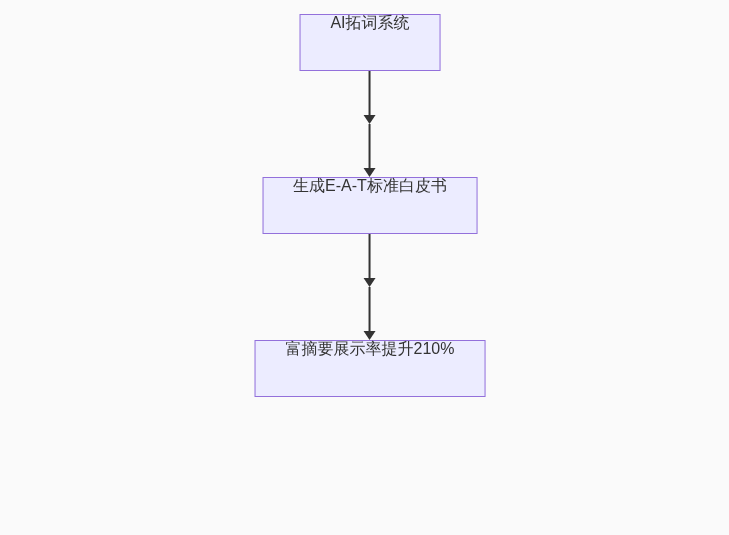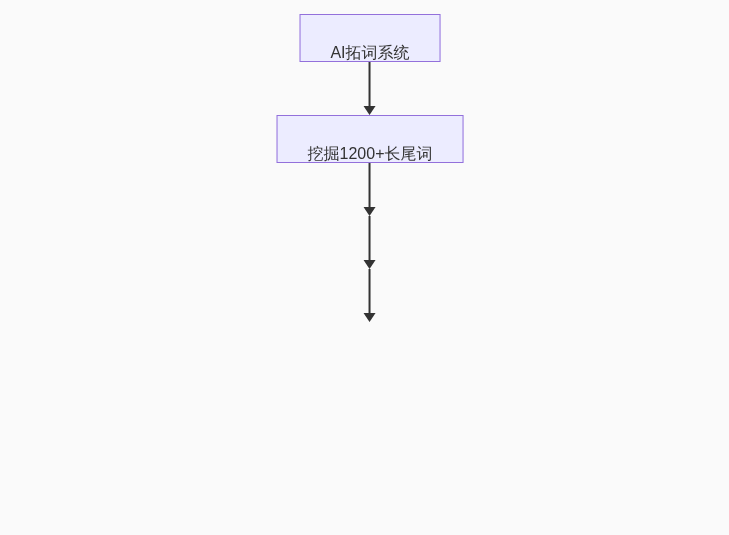--- a/index.html
+++ b/index.html
@@ -18,26 +18,26 @@
     position: absolute;
     left: 370px;
     top: 14px;
     transform: translateX(-50%);
     display: flex;
     flex-direction: column;
     align-items: center;
   }
   .node {
     box-sizing: border-box;
-    height: 48px;
+    height: 57px;
     padding: 0 30px;
     background: #ececff;
     border: 1px solid #9370db;
     display: flex;
-    align-items: flex-end;
+    align-items: flex-start;
     justify-content: center;
     white-space: nowrap;
   }
   .node-label {
     font-size: 16px;
     color: #333333;
     line-height: 1;
   }
   .edge {
     display: flex;
@@ -66,35 +66,38 @@
 
   <div class="node">
     <span class="node-label">AI拓词系统</span>
   </div>
 
   <div class="edge">
     <div class="edge-line"></div>
     <div class="edge-arrowhead"></div>
   </div>
 
+
+  <div class="edge">
+    <div class="edge-line"></div>
+    <div class="edge-arrowhead"></div>
+  </div>
+
   <div class="node">
-    <span class="node-label">挖掘1200+长尾词</span>
+    <span class="node-label">生成E-A-T标准白皮书</span>
   </div>
 
   <div class="edge">
     <div class="edge-line"></div>
     <div class="edge-arrowhead"></div>
   </div>
 
 
   <div class="edge">
     <div class="edge-line"></div>
     <div class="edge-arrowhead"></div>
   </div>
 
-
-  <div class="edge">
-    <div class="edge-line"></div>
-    <div class="edge-arrowhead"></div>
+  <div class="node">
+    <span class="node-label">富摘要展示率提升210%</span>
   </div>
-
 
 </div>
 
 </body></html>

